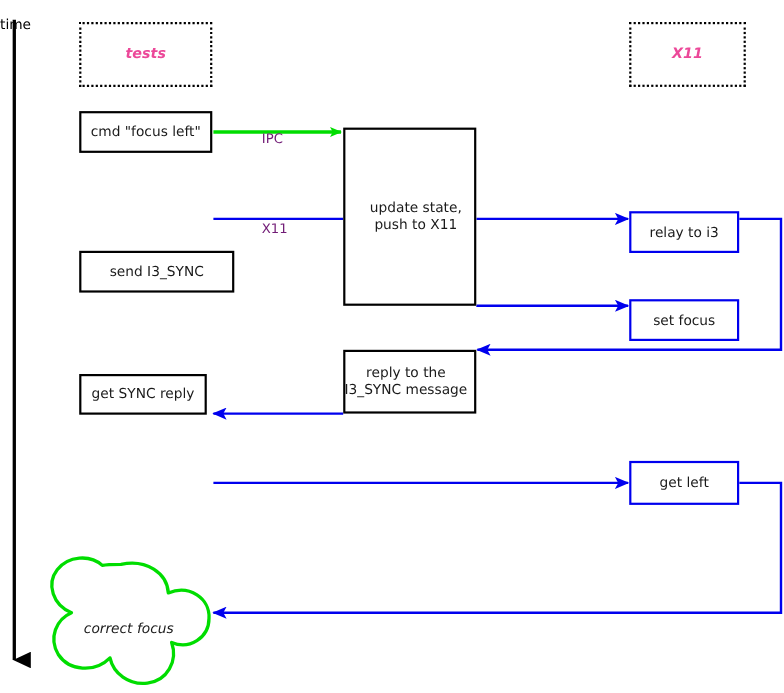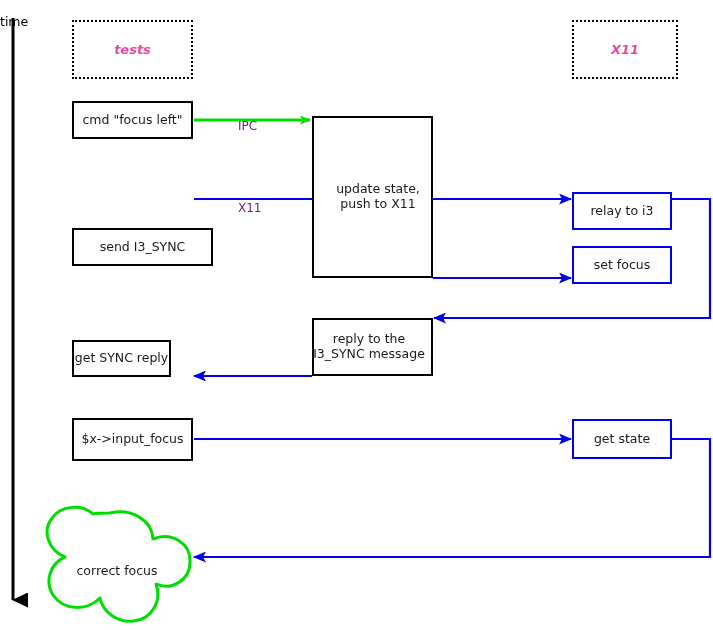--- a/index.html
+++ b/index.html
@@ -59,20 +59,21 @@
     font-size: 12.5px;
     color: #1a1a1a;
   }
   .cloud-label {
     position: absolute;
     z-index: 4;
     font-size: 12.5px;
     color: #1a1a1a;
     text-align: center;
     width: 150px;
+    font-style: italic;
   }
   .edge-label {
     position: absolute;
     font-size: 12px;
     color: #701a75;
     z-index: 4;
     white-space: nowrap;
   }
   .axis-label {
     position: absolute;
@@ -172,39 +173,36 @@
 
   <div class="node box-black" style="left:312px; top:116px; width:121px; height:162px;padding-left:11px;">
     <span class="node-text">update state,
 push to X11</span>
   </div>
 
   <div class="node box-blue" style="left:572px; top:192px; width:100px; height:38px;">
     <span class="node-text">relay to i3</span>
   </div>
 
-  <div class="node box-blue" style="left:572px; top:246px; width:100px; height:38px;text-align:center;">
+  <div class="node box-blue" style="left:572px; top:272px; width:100px; height:38px;text-align:center;">
     <span class="node-text">set focus</span>
   </div>
 
   <div class="node box-black" style="left:312px; top:318px; width:121px; height:58px;">
     <span class="node-text" style="width:135px; margin-left:-7px;">reply to the
 I3_SYNC message</span>
   </div>
 
-  <div class="node box-black" style="left:72px; top:340px; width:99px; height:37px;">
+  <div class="node box-black" style="left:72px; top:340px; width:116px; height:37px;">
     <span class="node-text">get SYNC reply</span>
   </div>
 
-  <div class="node box-black" style="left:72px; top:418px; width:121px; height:43px;">
-    <span class="node-text">$x-&gt;input_focus</span>
-  </div>
 
   <div class="node box-blue" style="left:572px; top:419px; width:100px; height:40px;">
-    <span class="node-text">get state</span>
+    <span class="node-text">get left</span>
   </div>
 
   <div class="cloud-label" style="left:42px; top:563px;">correct focus</div>
 
   <div class="edge-label" style="left:238px; top:119px;">IPC</div>
 
   <div class="edge-label" style="left:238px; top:201px;">X11</div>
 
 </div>
 

